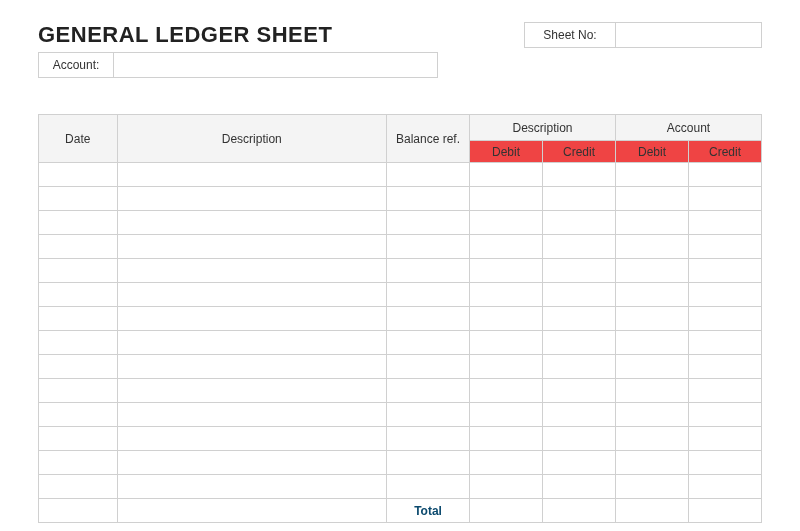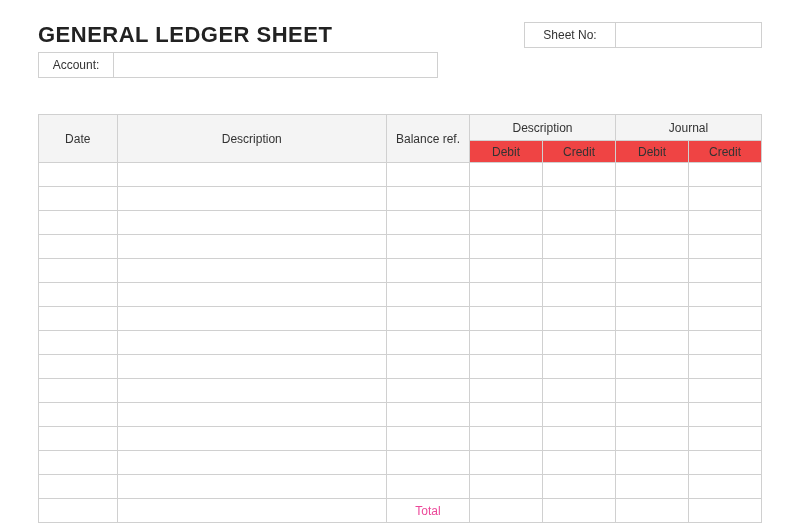--- a/index.html
+++ b/index.html
@@ -79,22 +79,22 @@
   }
   thead tr:nth-child(2) th {
     background: #ef4444;
     height: 22px;
   }
   .col-date { width: 70px; }
   .col-desc { width: 240px; }
   .col-ref { width: 74px; }
   .col-sub { width: 65px; }
   .total-cell {
-    color: #ec4899;
-    font-weight: 400;
+    color: #0c4a6e;
+    font-weight: 700;
   }
 </style>
 </head>
 <body>
 
 <div class="header-row">
   <div class="title">GENERAL LEDGER SHEET</div>
   <div class="right-stack">
     <div class="field-box">
       <div class="field-label">Sheet No:</div>
@@ -119,21 +119,21 @@
       <col class="col-sub">
       <col class="col-sub">
       <col class="col-sub">
   </colgroup>
   <thead>
     <tr>
       <th rowspan="2">Date</th>
       <th rowspan="2">Description</th>
       <th rowspan="2">Balance ref.</th>
       <th colspan="2">Description</th>
-      <th colspan="2">Journal</th>
+      <th colspan="2">Account</th>
     </tr>
     <tr>
       <th>Debit</th>
       <th>Credit</th>
       <th>Debit</th>
       <th>Credit</th>
     </tr>
   </thead>
   <tbody id="ledger-body">
       <tr>

